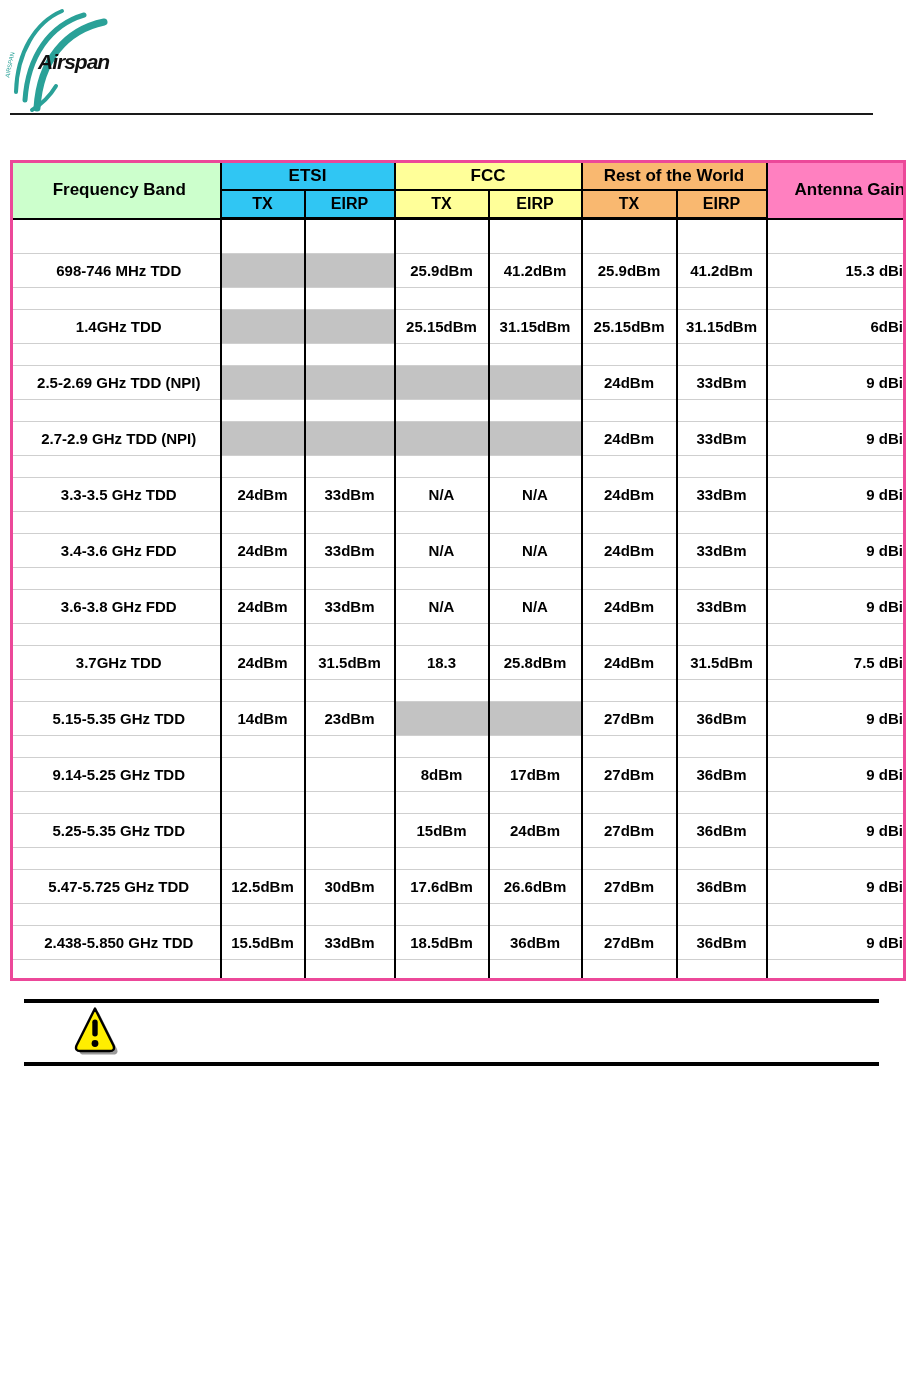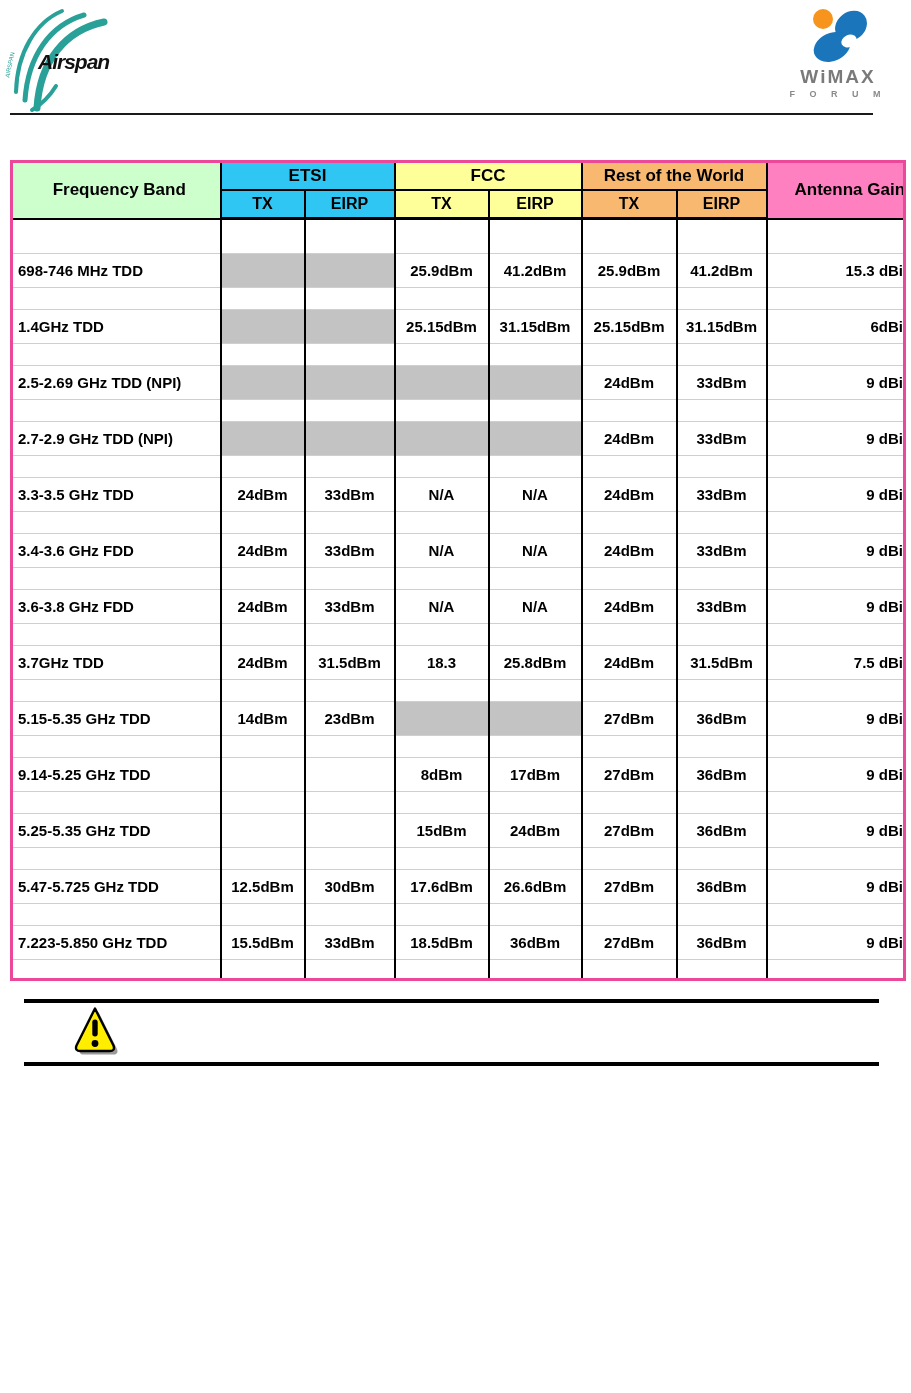--- a/index.html
+++ b/index.html
@@ -32,21 +32,21 @@
   .power th.corner{background:var(--freq-band-header);font-size:16px;text-align:left;padding-left:6px;}
   .power th.antenna{background:var(--antenna-header);font-size:16px;text-align:center;padding-left:27px;}
   .power th.etsi{background:var(--etsi-header);}
   .power th.fcc{background:var(--fcc-header);}
   .power th.row{background:var(--row-header);}
   .power tbody td{border-top:1px solid #cfcfcf;font-size:15px;}
   .power tr.sp-top td{height:33px;}
   .power tr.sp td{height:21px;}
   .power tr.sp-bot td{height:18px;}
   .power tr.data td{height:33px;}
-  .power td.band{text-align:left;padding-left:5px;}
+  .power td.band{text-align:center;padding-left:5px;}
   .power td.val{text-align:center;}
   .power td.ant{text-align:right;}
   .power td.gray{background:var(--gray-cell);}
 
   
   .warn-rule{position:absolute;left:24px;width:855px;height:4px;background:#000;}
   #warn-rule-top{top:999px;}
   #warn-rule-bottom{top:1062px;}
   #warning-icon{position:absolute;left:72px;top:1004px;width:48px;height:54px;}
 
@@ -68,30 +68,20 @@
     <svg id="airspan-logo" viewBox="0 0 150 108">
       <path d="M100,14 C62,22 36,52 33,100" fill="none" stroke="#2aa198" stroke-width="7" stroke-linecap="round"></path>
       <path d="M80,7 C46,17 24,48 21,92" fill="none" stroke="#2aa198" stroke-width="5" stroke-linecap="round"></path>
       <path d="M58,3 C32,14 13,44 12,84" fill="none" stroke="#2aa198" stroke-width="4" stroke-linecap="round"></path>
       <path d="M52,78 C46,88 38,96 28,102" fill="none" stroke="#2aa198" stroke-width="4" stroke-linecap="round"></path>
       <text x="2" y="66" font-size="6" fill="#2aa198" transform="rotate(-78 6 66)" font-family="Liberation Sans, sans-serif">AIRSPAN</text>
     </svg>
     <div id="airspan-text">Airspan</div>
   </div>
 
-  <div id="wimax-logo">
-    <svg width="74" height="58" viewBox="0 0 74 58" style="display:block;margin:0 auto;">
-      <ellipse cx="50" cy="20" rx="17" ry="14" fill="#1b75bb" transform="rotate(-38 50 20)"></ellipse>
-      <circle cx="22" cy="13" r="10" fill="#f7941d"></circle>
-      <ellipse cx="31" cy="41" rx="19" ry="14" fill="#1b75bb" transform="rotate(-24 31 41)"></ellipse>
-      <ellipse cx="48" cy="35" rx="8" ry="6" fill="#ffffff" transform="rotate(-24 48 35)"></ellipse>
-    </svg>
-    <div id="wimax-name">WiMAX</div>
-    <div id="wimax-forum">F O R U M</div>
-  </div>
 
   <div id="top-rule"></div>
 
   <table class="power">
     <colgroup>
       <col style="width:209px">
         <col style="width:84px">
         <col style="width:90px">
       <col style="width:94px">
         <col style="width:93px">
@@ -361,21 +351,21 @@
           <td></td>
           <td></td>
           <td></td>
           <td></td>
           <td></td>
           <td></td>
           <td></td>
           <td></td>
         </tr>
         <tr class="data">
-          <td class="band">7.223-5.850 GHz TDD</td>
+          <td class="band">2.438-5.850 GHz TDD</td>
           <td class="val">15.5dBm</td>
           <td class="val">33dBm</td>
           <td class="val">18.5dBm</td>
           <td class="val">36dBm</td>
           <td class="val">27dBm</td>
           <td class="val">36dBm</td>
           <td class="ant">9 dBi</td>
         </tr>
         <tr class="sp-bot">
           <td></td>

